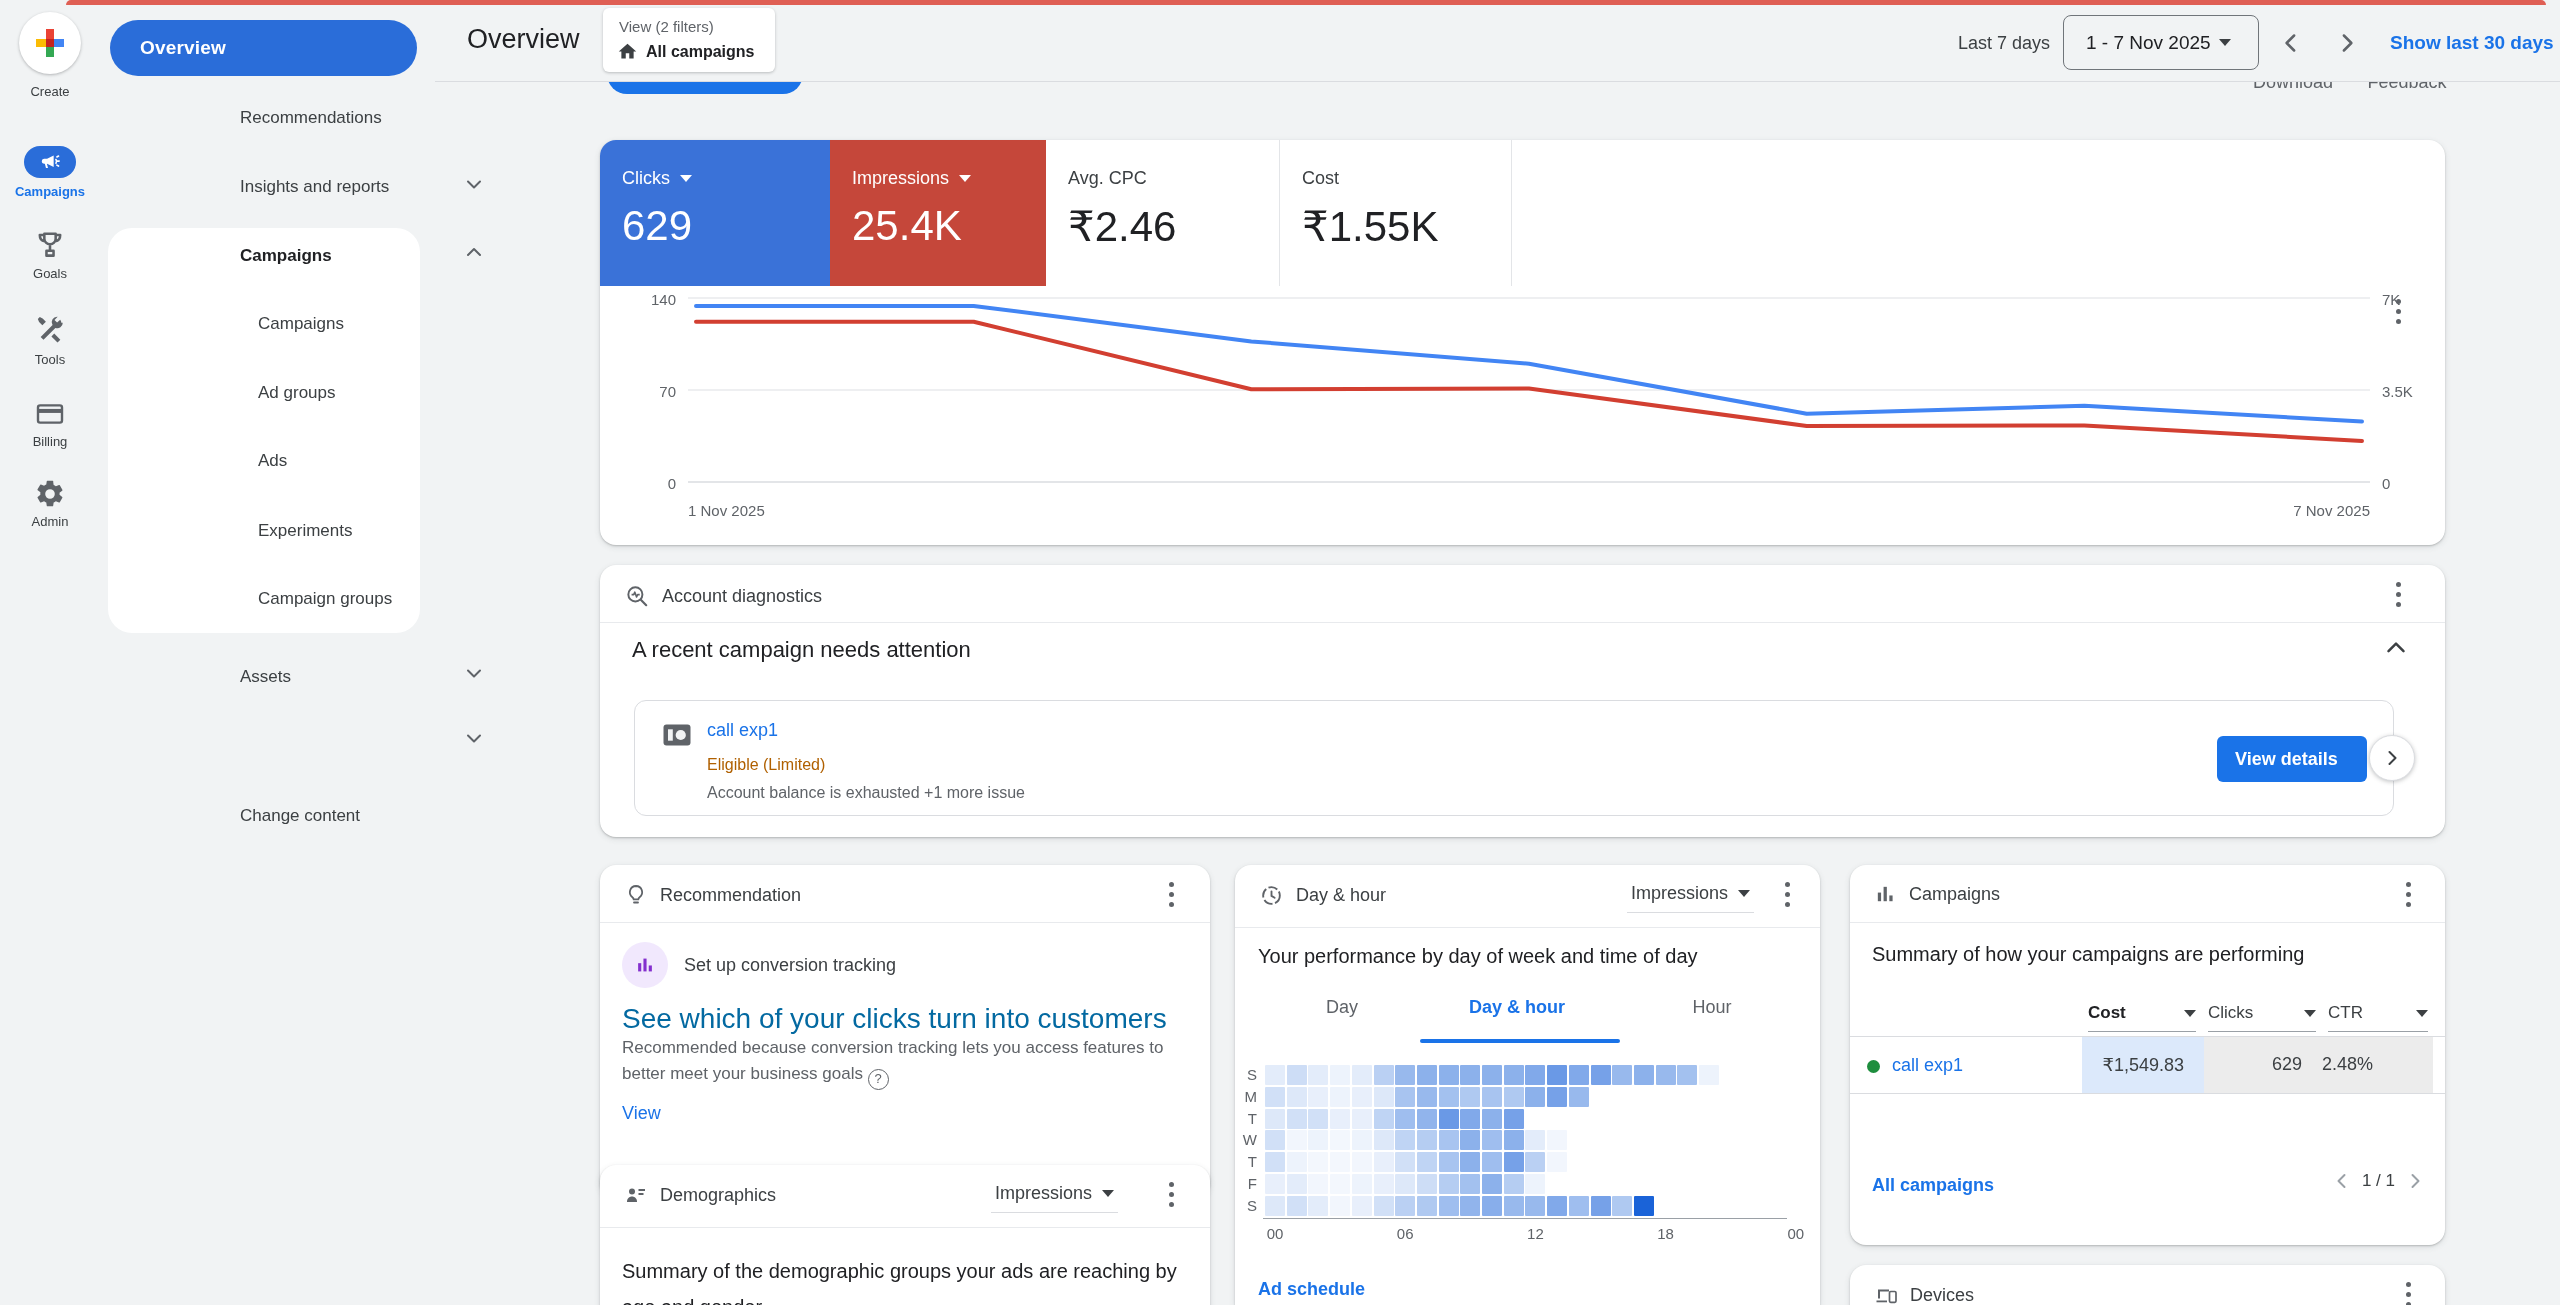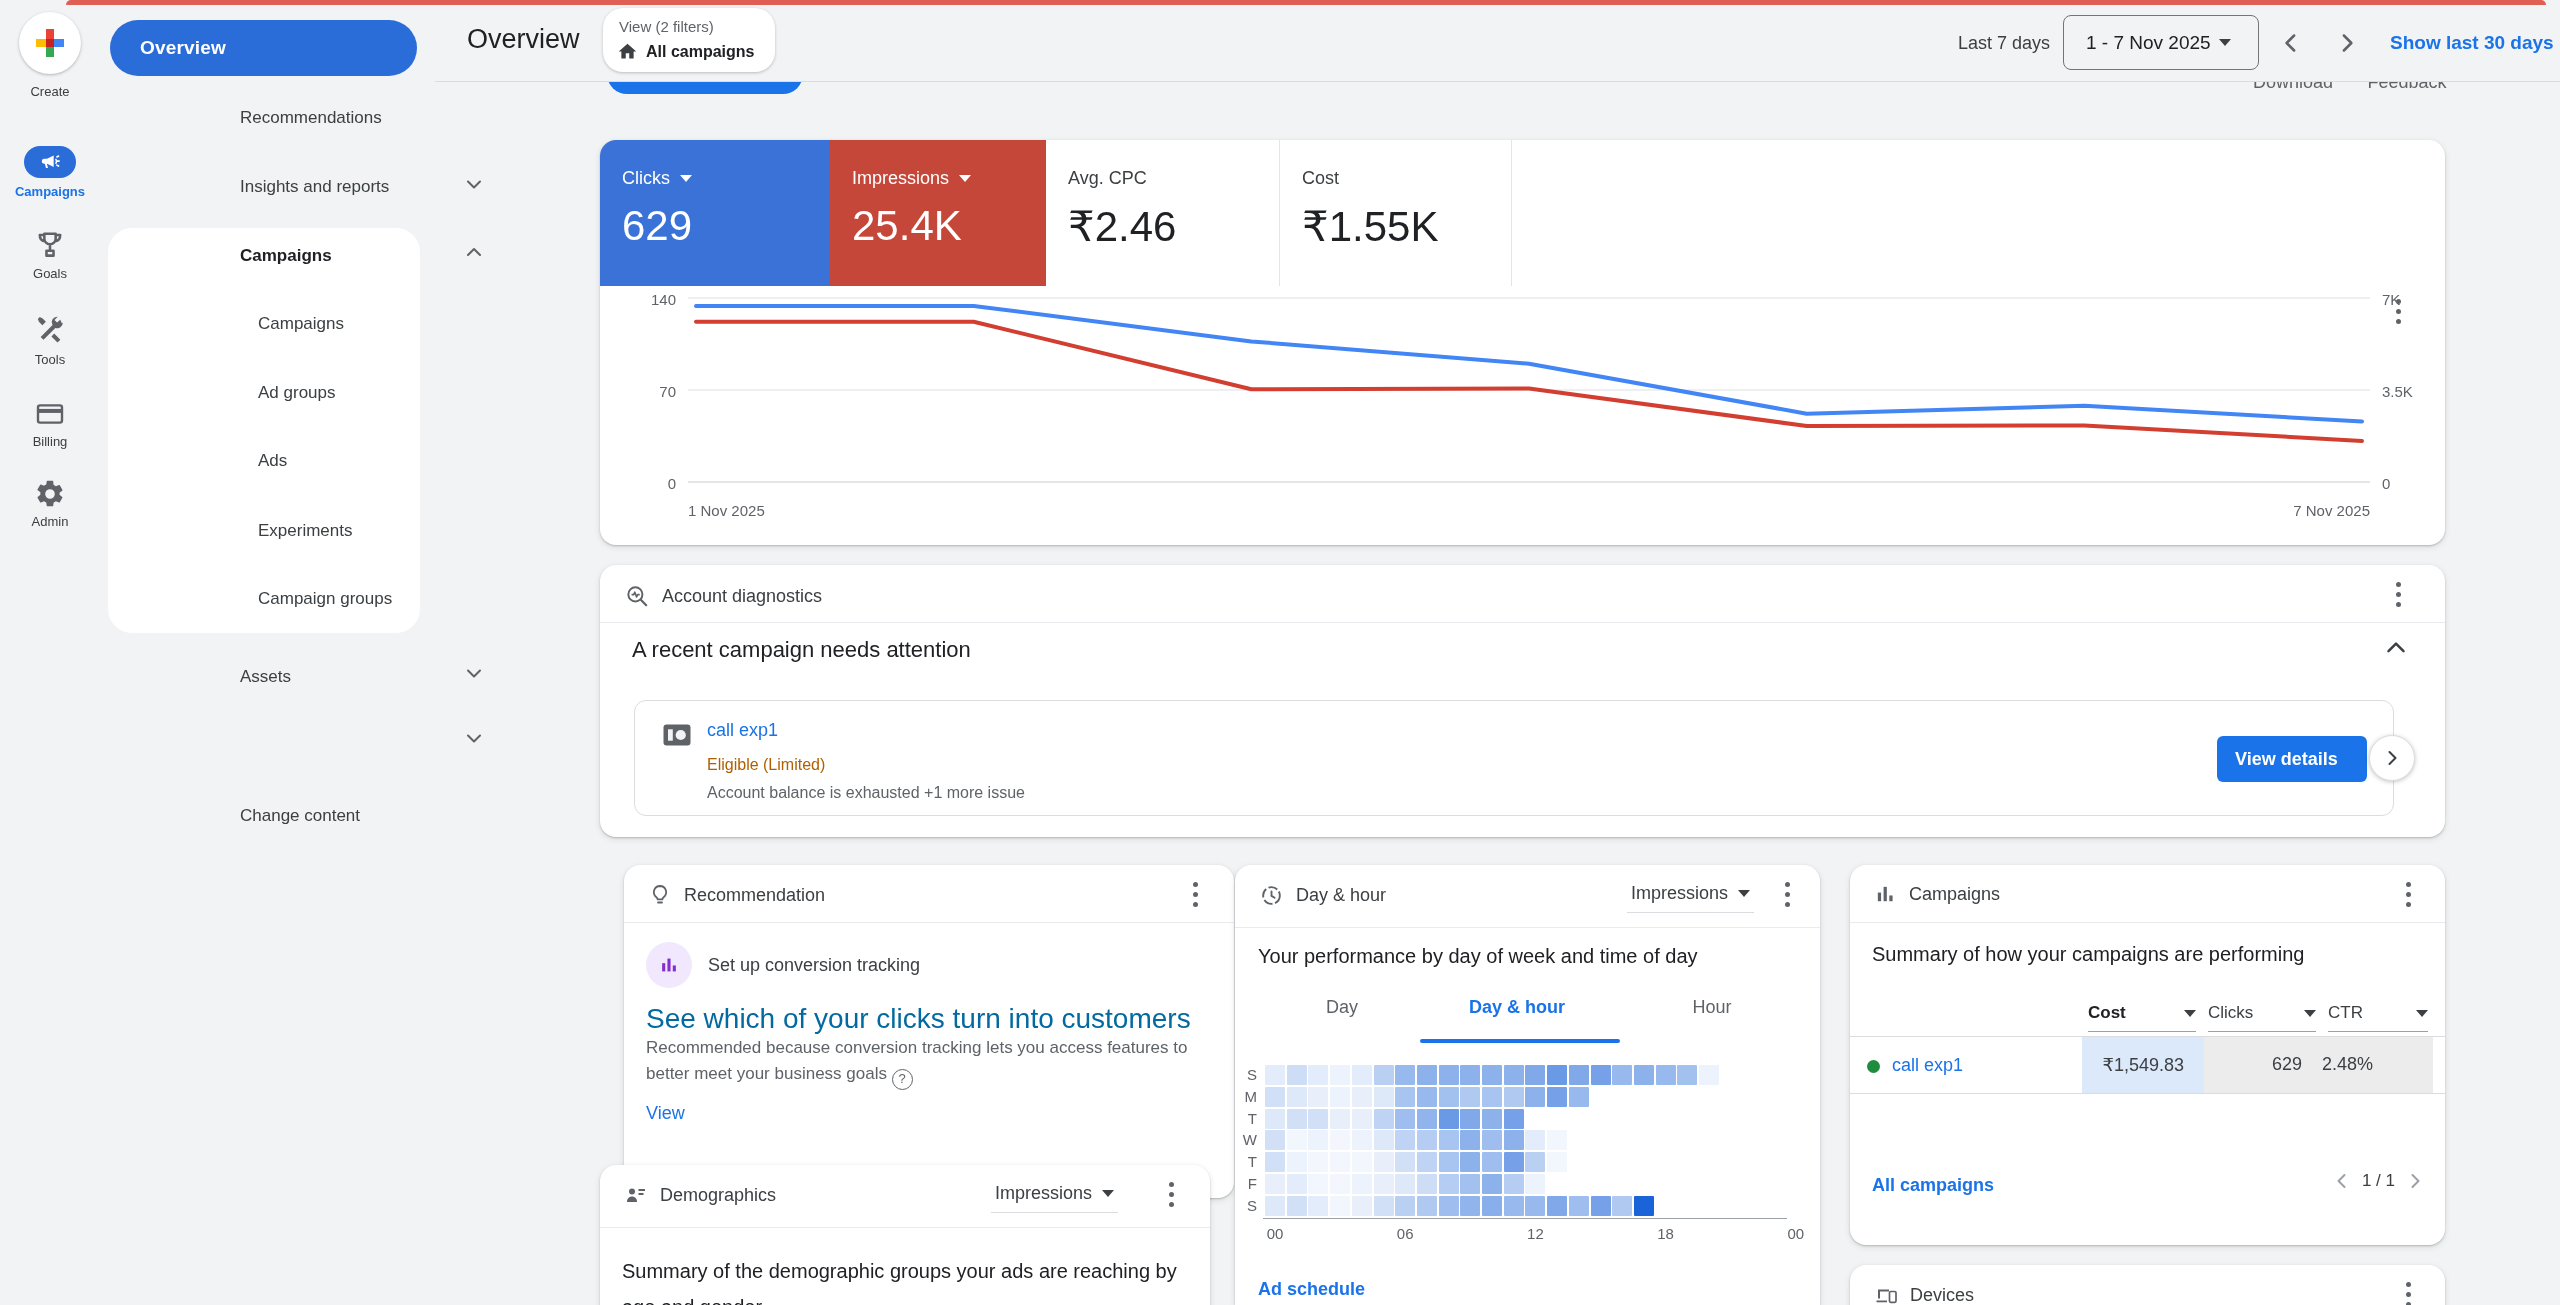--- a/index.html
+++ b/index.html
@@ -138,21 +138,21 @@
     </span>
 
     <div class="nav-item" style="top:806px">Change content</div>
   </div>
 
   <div class="abs" style="left:425px;top:0;width:2135px;height:82px">
     <div class="abs" style="left:42px;top:24px;font-size:27px;color:#202124">Overview</div>
   </div>
   <div class="abs" style="left:435px;top:81px;right:0;height:1px;background:#dadce0"></div>
 
-  <div class="abs" style="left:603px;top:8px;width:172px;height:64px;background:#fff;border-radius:20px;
+  <div class="abs" style="left:603px;top:8px;width:172px;height:64px;background:#fff;border-radius:6px;
               box-shadow:0 1px 3px rgba(60,64,67,.3);cursor:pointer">
     <div class="abs" style="left:16px;top:10px;font-size:15px;color:#5f6368">View (2 filters)</div>
     <div class="abs" style="left:14px;top:33px;display:flex;align-items:center;gap:8px">
       <svg class="icon" width="21" height="21" viewBox="0 0 24 24">
         <path fill="#3c4043" d="M10 20v-6h4v6h5v-8h3L12 3 2 12h3v8z"></path>
       </svg>
       <span style="font-size:16px;font-weight:bold;color:#202124">All campaigns</span>
     </div>
   </div>
 
@@ -275,21 +275,21 @@
       </div>
       <div class="abs" style="right:-22px;top:34px;width:46px;height:46px;background:#fff;border:1px solid #dadce0;border-radius:50%;
                   box-shadow:0 1px 4px rgba(60,64,67,.3);display:flex;align-items:center;justify-content:center;cursor:pointer">
         <svg width="24" height="24" viewBox="0 0 24 24" fill="none" stroke="#3c4043" stroke-width="2" stroke-linecap="round" stroke-linejoin="round">
             <path d="M9.5 6l6 6-6 6"></path>
           </svg>
       </div>
     </div>
   </div>
 
-  <div class="card" style="left:624px;top:865px;width:610px;height:333px">
+  <div class="card" style="left:600px;top:865px;width:610px;height:333px">
     <div class="abs" style="left:24px;top:18px;display:flex;align-items:center;gap:12px">
       <svg class="icon" width="24" height="24" viewBox="0 0 24 24">
         <path d="M12 3a6.2 6.2 0 0 0-3.6 11.2c.7.5 1.2 1.3 1.3 2.1h4.6c.1-.8.6-1.6 1.3-2.1A6.2 6.2 0 0 0 12 3z" fill="none" stroke="#5f6368" stroke-width="1.8"></path>
         <path d="M10 19.5h4" stroke="#5f6368" stroke-width="1.8" stroke-linecap="round"></path>
       </svg>
       <span class="hdr" style="position:static">Recommendation</span>
     </div>
     <div class="dots" style="right:20px;top:10px">
         <i></i>
         <i></i>

